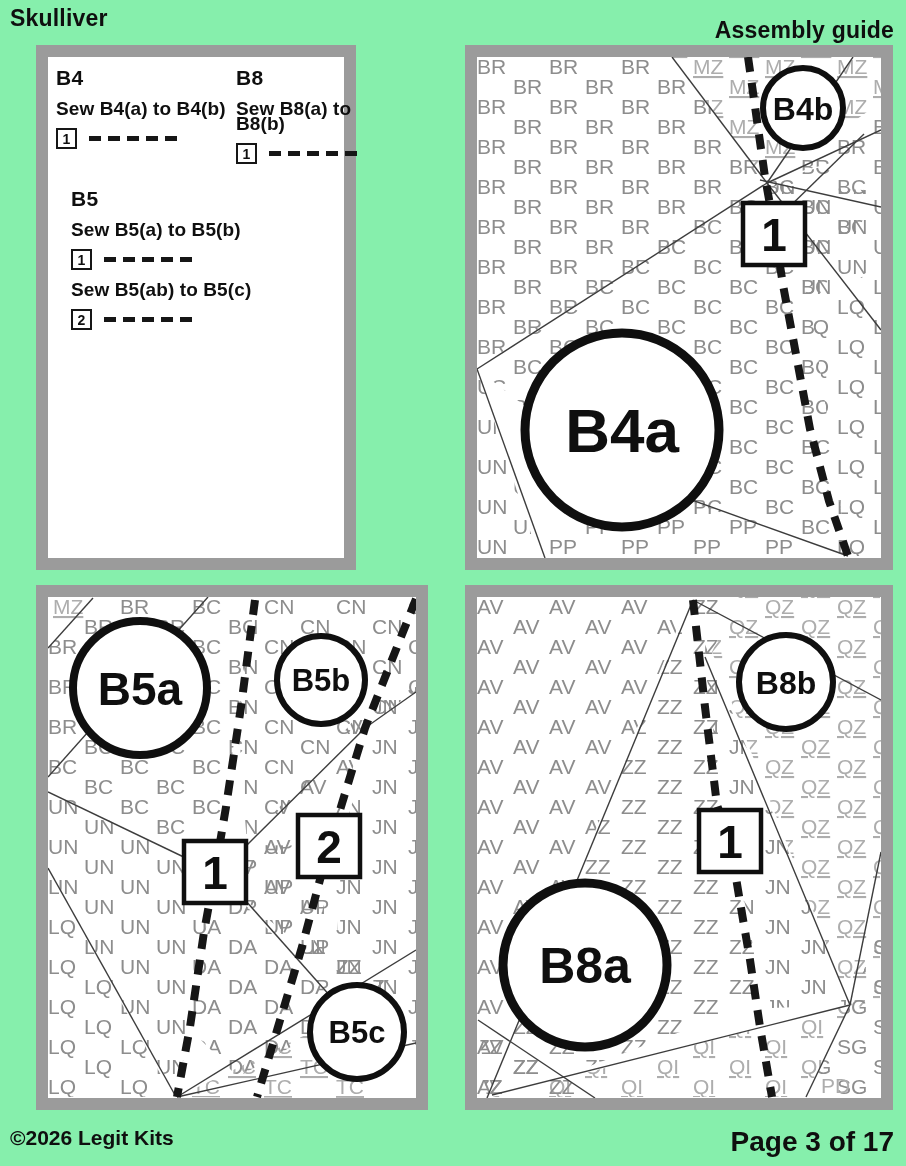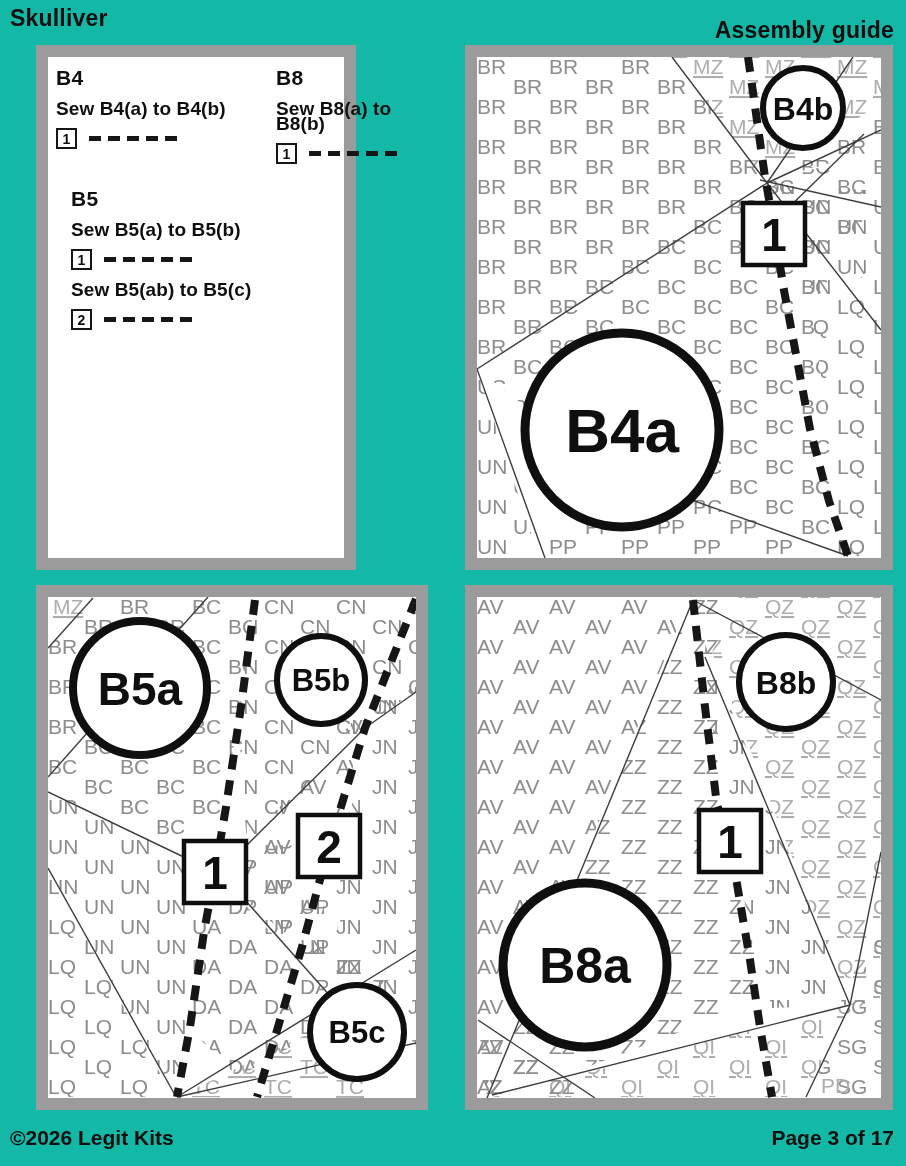--- a/index.html
+++ b/index.html
@@ -1,21 +1,21 @@
 <!DOCTYPE html>
 <html><head>
 <meta charset="utf-8">
 <style>
   html,body{margin:0;padding:0;background:#ffffff;}
   body{font-family:"Liberation Sans",sans-serif;color:#0f0f0f;}
-  .page{position:relative;width:906px;height:1166px;background:#14b8a6;overflow:hidden;}
+  .page{position:relative;width:906px;height:1166px;background:#86efac;overflow:hidden;}
   .hdr-title{position:absolute;left:10px;top:5px;font-size:23px;font-weight:700;letter-spacing:.2px;}
   .hdr-sub{position:absolute;right:12px;top:5px;font-size:23px;font-weight:700;letter-spacing:.2px;margin-top:12px;}
   .ftr-copy{position:absolute;left:10px;top:1126px;font-size:21px;font-weight:700;}
-  .ftr-page{position:absolute;right:12px;top:1126px;font-size:21px;font-weight:700;}
+  .ftr-page{position:absolute;right:12px;top:1126px;font-size:28px;font-weight:700;}
   .panel{position:absolute;box-sizing:border-box;border:12px solid #9b9b9b;background:#fff;}
   .panel svg{display:block;}
   
   .instr{position:relative;width:100%;height:100%;}
   .iblock{position:absolute;}
   .iblock h2{margin:0;font-size:21px;font-weight:800;line-height:22px;letter-spacing:.3px;}
   .istep-text{margin-top:12px;font-size:19px;font-weight:700;line-height:15px;letter-spacing:.1px;}
   .istep-row{margin-top:12px;display:flex;align-items:center;height:21px;}
   .ibox{box-sizing:border-box;width:21px;height:21px;border:2px solid #161616;display:flex;
         align-items:center;justify-content:center;font-size:14px;font-weight:700;background:#fff;}
@@ -36,21 +36,21 @@
   <div class="panel" id="panel-instructions" style="left: 36px; top: 45px; width: 320px; height: 525px; border-color: rgb(155, 155, 155);">
     <div class="instr" id="instr-root">
         <div class="iblock" style="left: 8px; top: 10px;">
           <h2>B4</h2>
           <div class="istep-text">Sew B4(a) to B4(b)</div>
           <div class="istep-row">
             <span class="ibox">1</span>
             <span class="idash"></span>
           </div>
         </div>
-        <div class="iblock" style="left: 188px; top: 10px; margin-left: 40px;">
+        <div class="iblock" style="left: 188px; top: 10px;">
           <h2>B8</h2>
           <div class="istep-text">Sew B8(a) to B8(b)</div>
           <div class="istep-row">
             <span class="ibox">1</span>
             <span class="idash"></span>
           </div>
         </div>
         <div class="iblock" style="left: 23px; top: 131px;">
           <h2>B5</h2>
           <div class="istep-text">Sew B5(a) to B5(b)</div>

